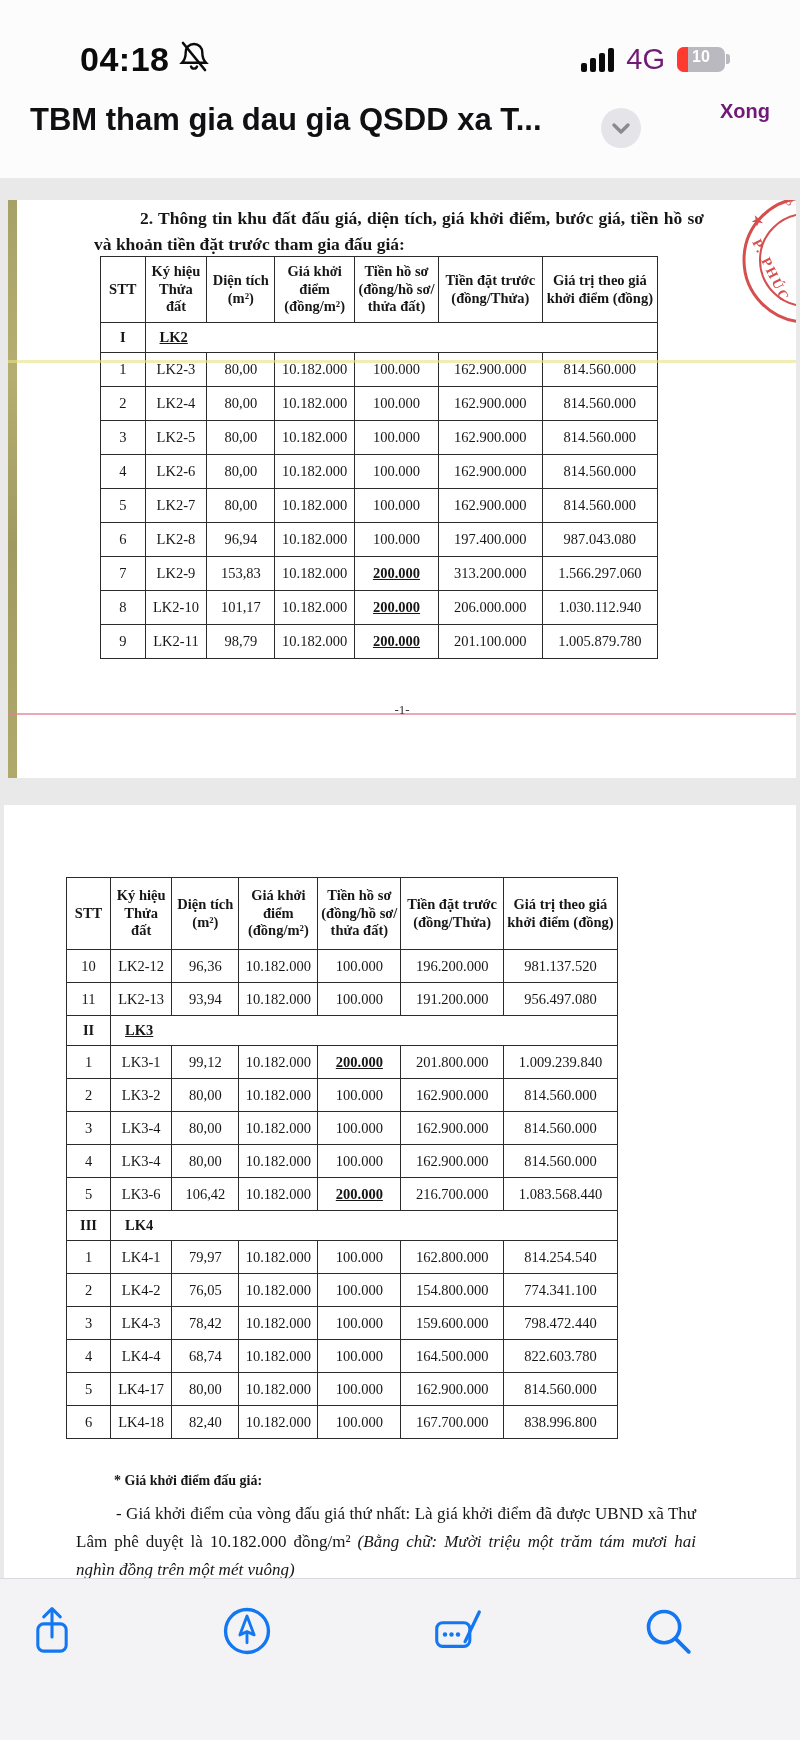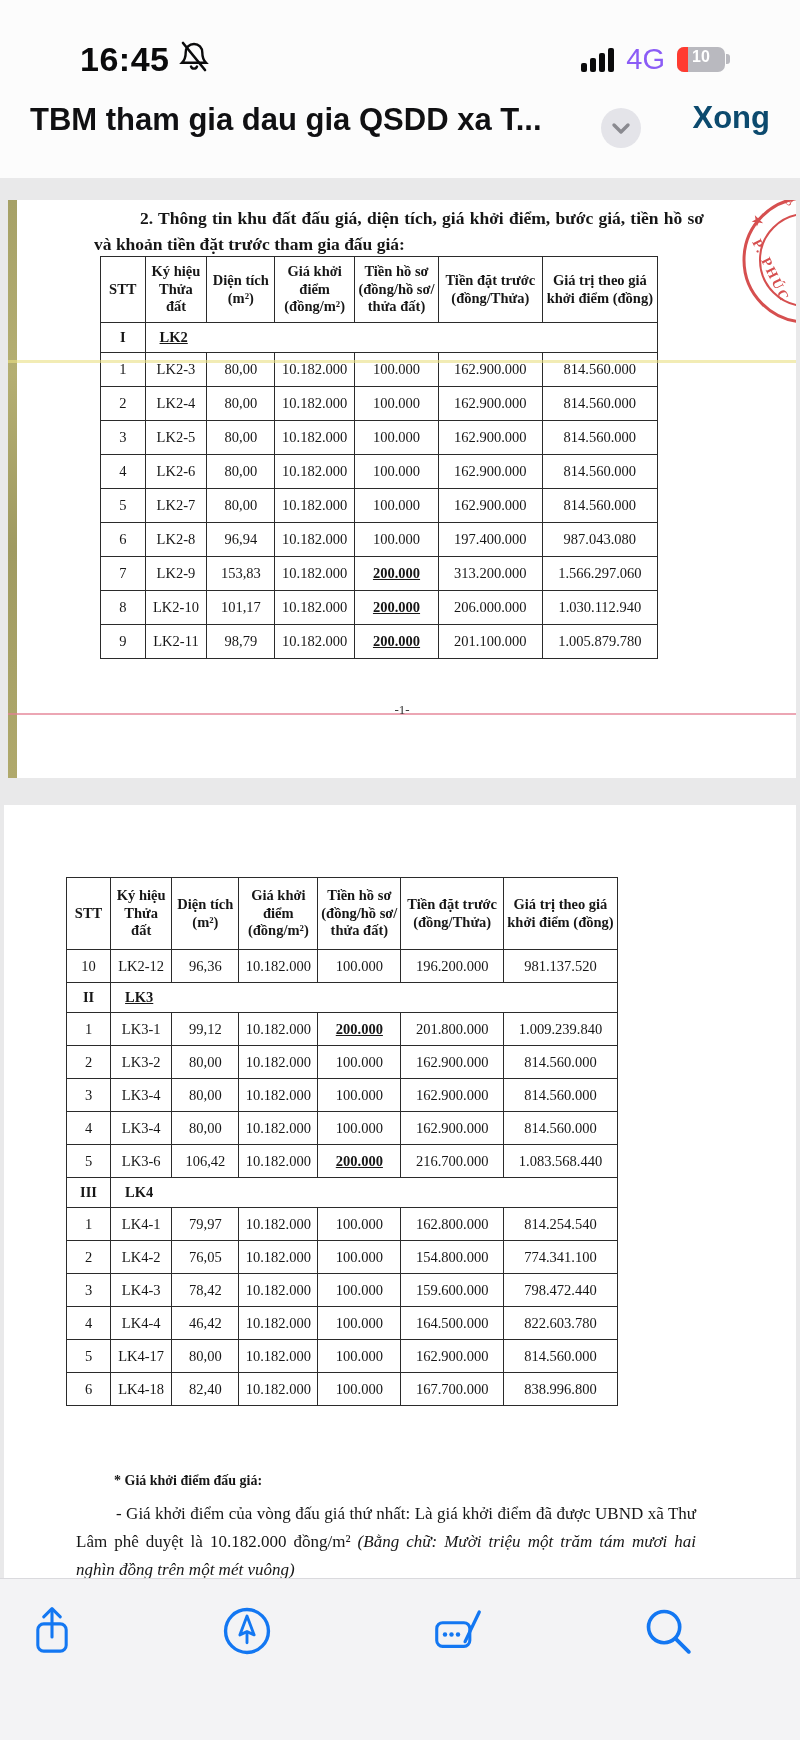--- a/index.html
+++ b/index.html
@@ -8,31 +8,31 @@
 
   
   .chrome-top { position:absolute; top:0; left:0; width:800px; height:178px; background:#fcfcfc; z-index:6; }
   .status-bar { display:flex; justify-content:space-between; align-items:center; padding:26px 70px 0 80px; height:92px; }
   .status-left { display:flex; align-items:center; gap:10px; }
   .status-time { font-size:34px; font-weight:bold; color:#0b0b0c; letter-spacing:.5px; }
   .status-right { display:flex; align-items:center; gap:10px; }
   .sig-bars { display:flex; align-items:flex-end; gap:3px; height:26px; }
   .sig-bars i { display:block; width:6px; background:#0b0b0c; border-radius:2px; }
   .sig-b1{height:9px} .sig-b2{height:14px} .sig-b3{height:19px} .sig-b4{height:24px}
-  .net-type { font-size:29px; color:#8b5cf6; font-weight:400; margin:0 2px; }
+  .net-type { font-size:29px; color:#701a75; font-weight:400; margin:0 2px; }
   .battery { position:relative; display:flex; align-items:center; }
   .batt-body { position:relative; width:48px; height:25px; background:#b9b9bf; border-radius:7px; overflow:hidden; }
   .batt-red { position:absolute; left:0; top:0; bottom:0; width:11px; background:#ff3b30; }
   .batt-num { position:absolute; left:0; right:0; top:1px; text-align:center; font-size:16px; font-weight:bold; color:#fff; }
   .batt-cap { width:4px; height:10px; background:#b9b9bf; border-radius:0 3px 3px 0; margin-left:1px; }
 
   .nav-bar { position:relative; height:86px; }
   .doc-title { position:absolute; left:30px; top:10px; font-size:31px; font-weight:600; color:#101012; white-space:nowrap; }
   .chevron-btn { position:absolute; left:601px; top:16px; width:40px; height:40px; border:none; border-radius:50%; background:#e4e4e9; cursor:pointer; }
-  .done-btn { position:absolute; right:30px; top:8px; border:none; background:none; font-family:"Liberation Sans",sans-serif; font-size:31px; font-weight:600; color:#0c4a6e; cursor:pointer; }
+  .done-btn { position:absolute; right:30px; top:8px; border:none; background:none; font-family:"Liberation Sans",sans-serif; font-size:20px; font-weight:600; color:#701a75; cursor:pointer; }
 
   
   .page { position:absolute; background:#ffffff; overflow:hidden; font-family:"Liberation Serif", serif; color:#161616; }
   .page1 { top:200px; left:8px; width:788px; height:578px; }
   .page2 { top:805px; left:4px; width:792px; height:773px; }
 
   .edge-strip { position:absolute; left:0; top:0; bottom:0; width:9px;
     background:linear-gradient(180deg,#96904c 0%,#a7a059 30%,#8e8845 60%,#a29a52 100%); opacity:.85; }
 
   .heading { margin:6px 92px 0 86px; font-size:17.5px; font-weight:bold; line-height:1.48; text-indent:46px; text-align:justify; }
@@ -65,21 +65,21 @@
   .tb-btn { position:absolute; top:20px; width:64px; height:64px; border:none; background:none; cursor:pointer; }
   .tb-share{left:20px} .tb-markup{left:215px} .tb-fill{left:426px} .tb-search{left:636px}
   .tb-btn svg { width:52px; height:52px; display:block; margin:0 auto; }
 </style>
 </head>
 <body>
 
 <header class="chrome-top">
   <div class="status-bar">
     <div class="status-left">
-      <span class="status-time">16:45</span>
+      <span class="status-time">04:18</span>
       <span>
         <svg width="30" height="32" viewBox="0 0 30 32">
           <path d="M15 3c-4.8 0-8.3 3.4-8.3 8.6 0 6.5-2.4 8.9-3.6 10.1h23.8c-1.2-1.2-3.6-3.6-3.6-10.1C23.3 6.4 19.8 3 15 3z" fill="none" stroke="#0b0b0c" stroke-width="2.4"></path>
           <path d="M12 25.5a3.2 3.2 0 0 0 6 0" fill="none" stroke="#0b0b0c" stroke-width="2.4" stroke-linecap="round"></path>
           <line x1="4" y1="2" x2="26" y2="29" stroke="#0b0b0c" stroke-width="2.6" stroke-linecap="round"></line>
         </svg>
       </span>
     </div>
     <div class="status-right">
       <span class="sig-bars">
@@ -260,20 +260,29 @@
       <tbody>
         <tr>
           <td>10</td>
           <td>LK2-12</td>
           <td>96,36</td>
           <td>10.182.000</td>
           <td>100.000</td>
           <td>196.200.000</td>
           <td>981.137.520</td>
         </tr>
+        <tr>
+          <td>11</td>
+          <td>LK2-13</td>
+          <td>93,94</td>
+          <td>10.182.000</td>
+          <td>100.000</td>
+          <td>191.200.000</td>
+          <td>956.497.080</td>
+        </tr>
         <tr class="section-row">
           <td style="font-weight: bold;">II</td>
           <td colspan="6" class="sec-label"><span class="sec-underline">LK3</span></td>
         </tr>
         <tr>
           <td>1</td>
           <td>LK3-1</td>
           <td>99,12</td>
           <td>10.182.000</td>
           <td class="fee-bold">200.000</td>
@@ -343,21 +352,21 @@
           <td>LK4-3</td>
           <td>78,42</td>
           <td>10.182.000</td>
           <td>100.000</td>
           <td>159.600.000</td>
           <td>798.472.440</td>
         </tr>
         <tr>
           <td>4</td>
           <td>LK4-4</td>
-          <td>46,42</td>
+          <td>68,74</td>
           <td>10.182.000</td>
           <td>100.000</td>
           <td>164.500.000</td>
           <td>822.603.780</td>
         </tr>
         <tr>
           <td>5</td>
           <td>LK4-17</td>
           <td>80,00</td>
           <td>10.182.000</td>

